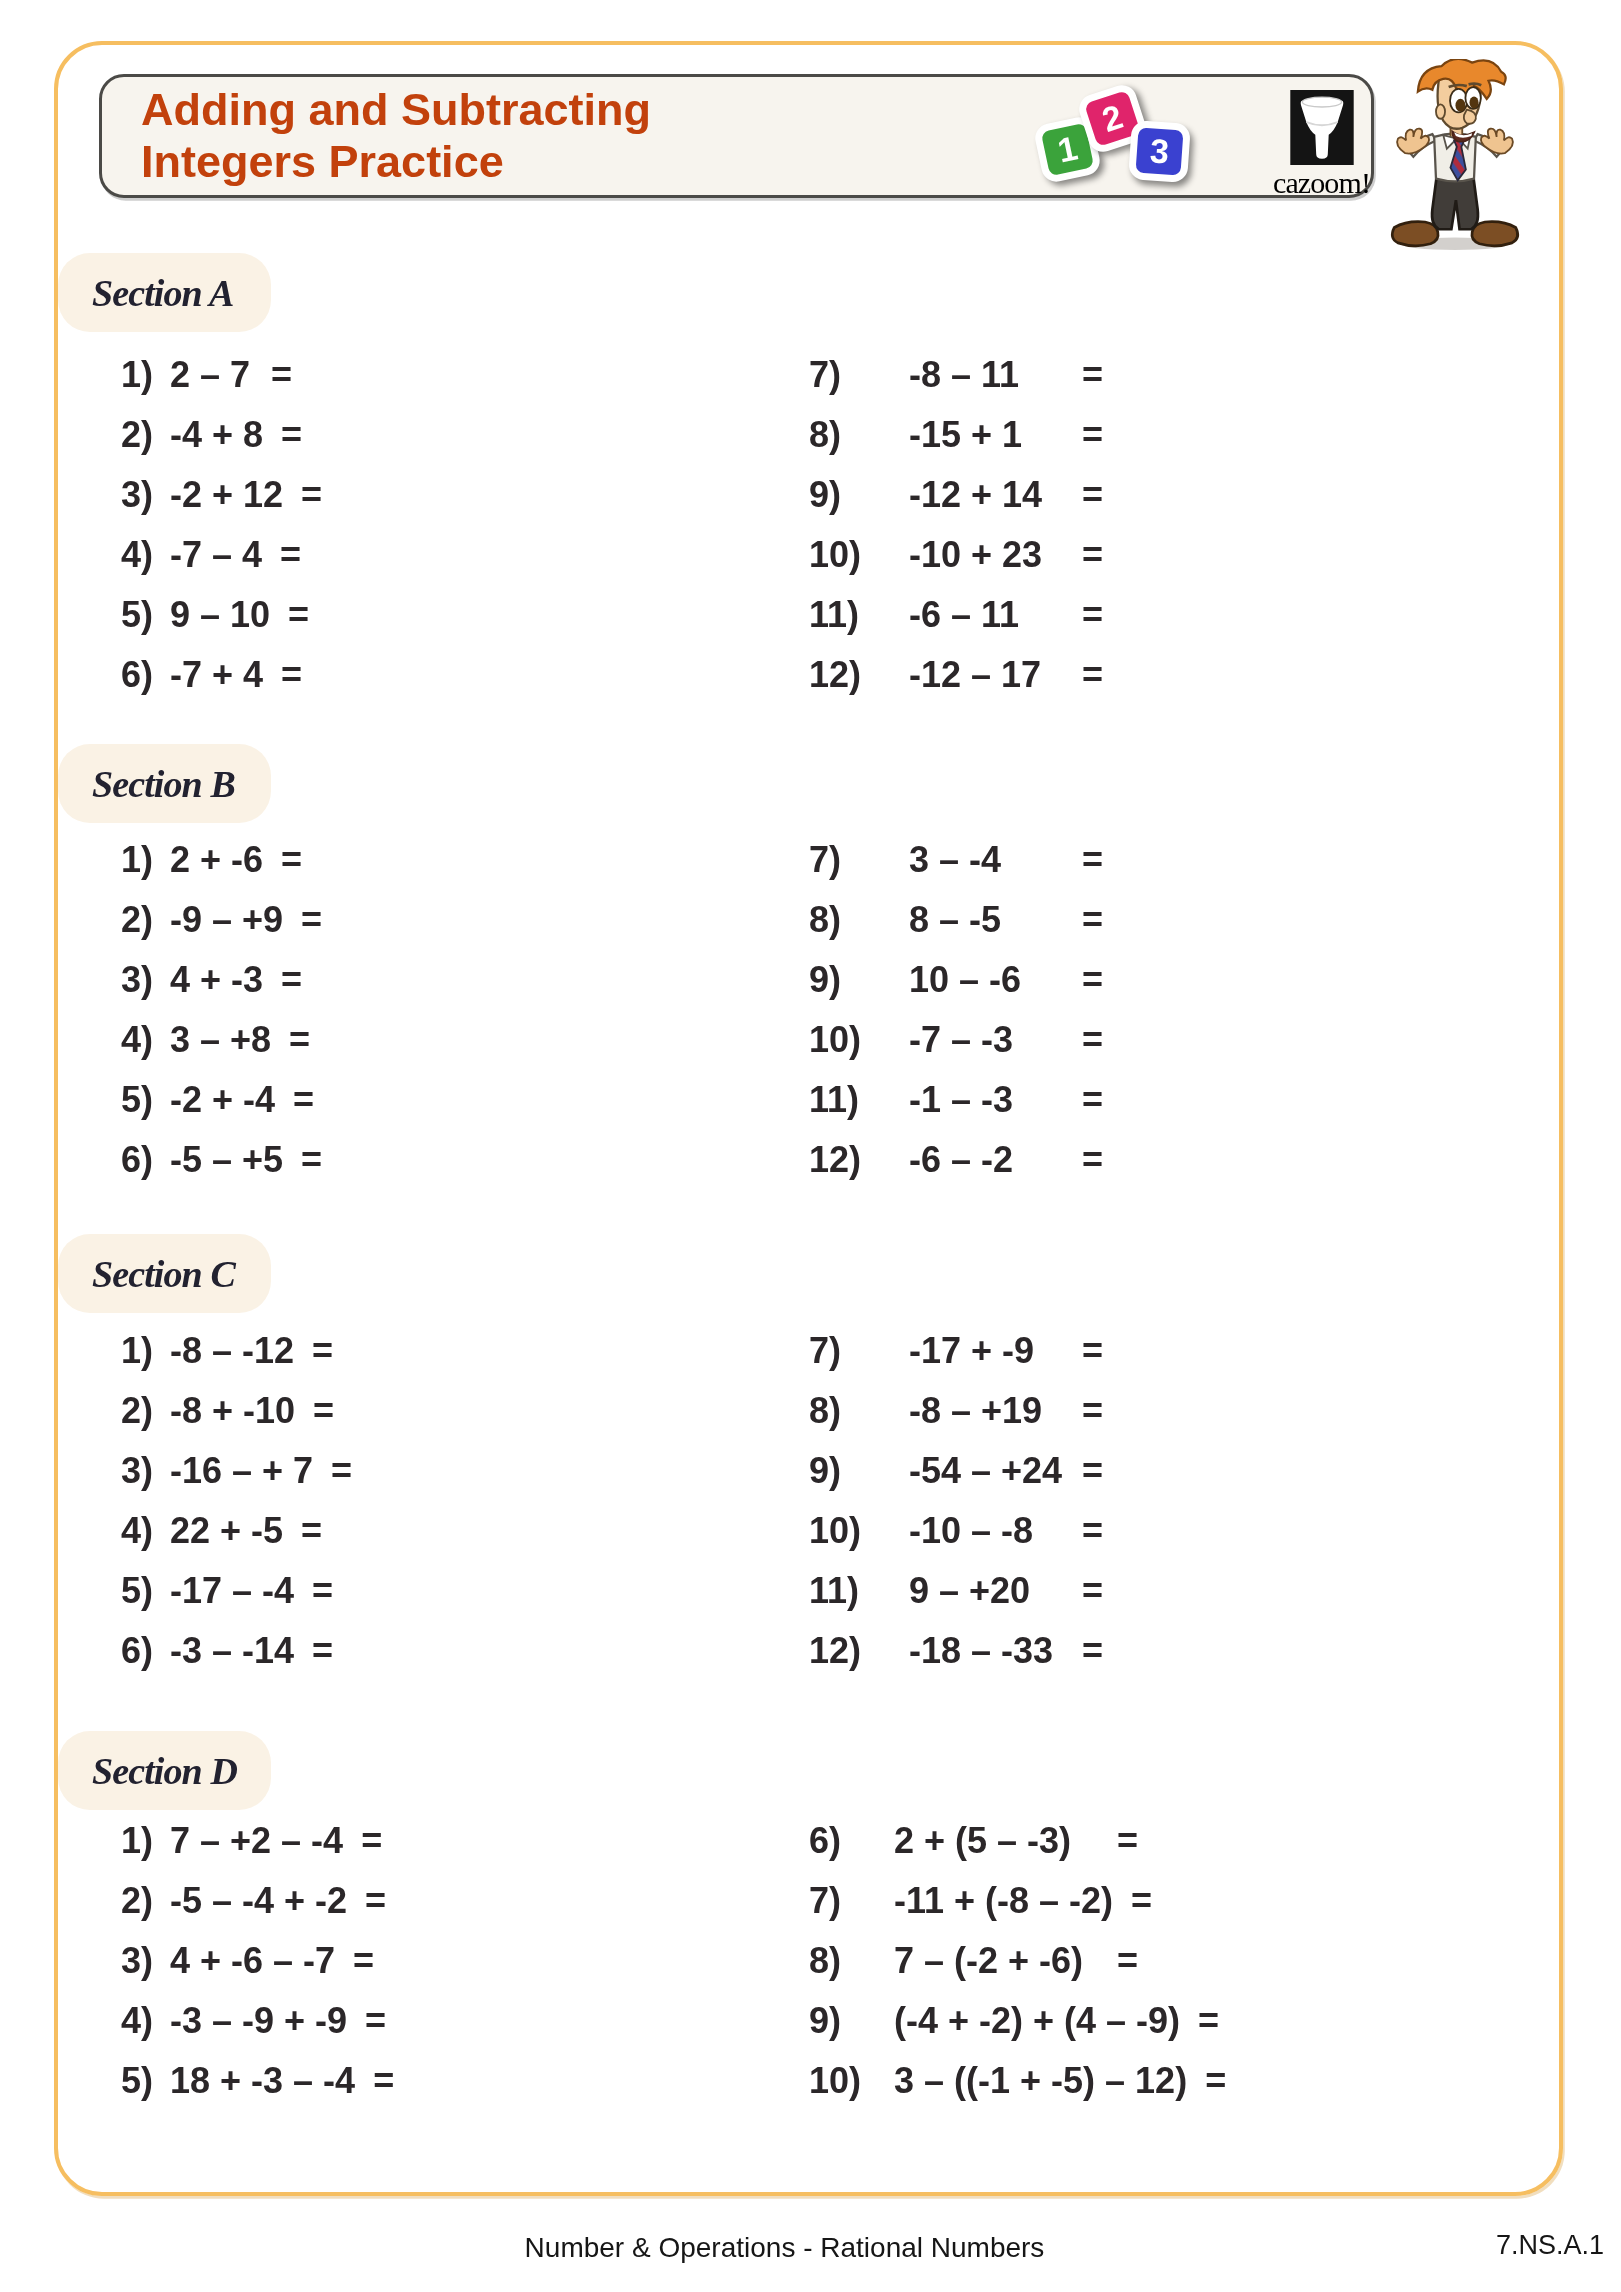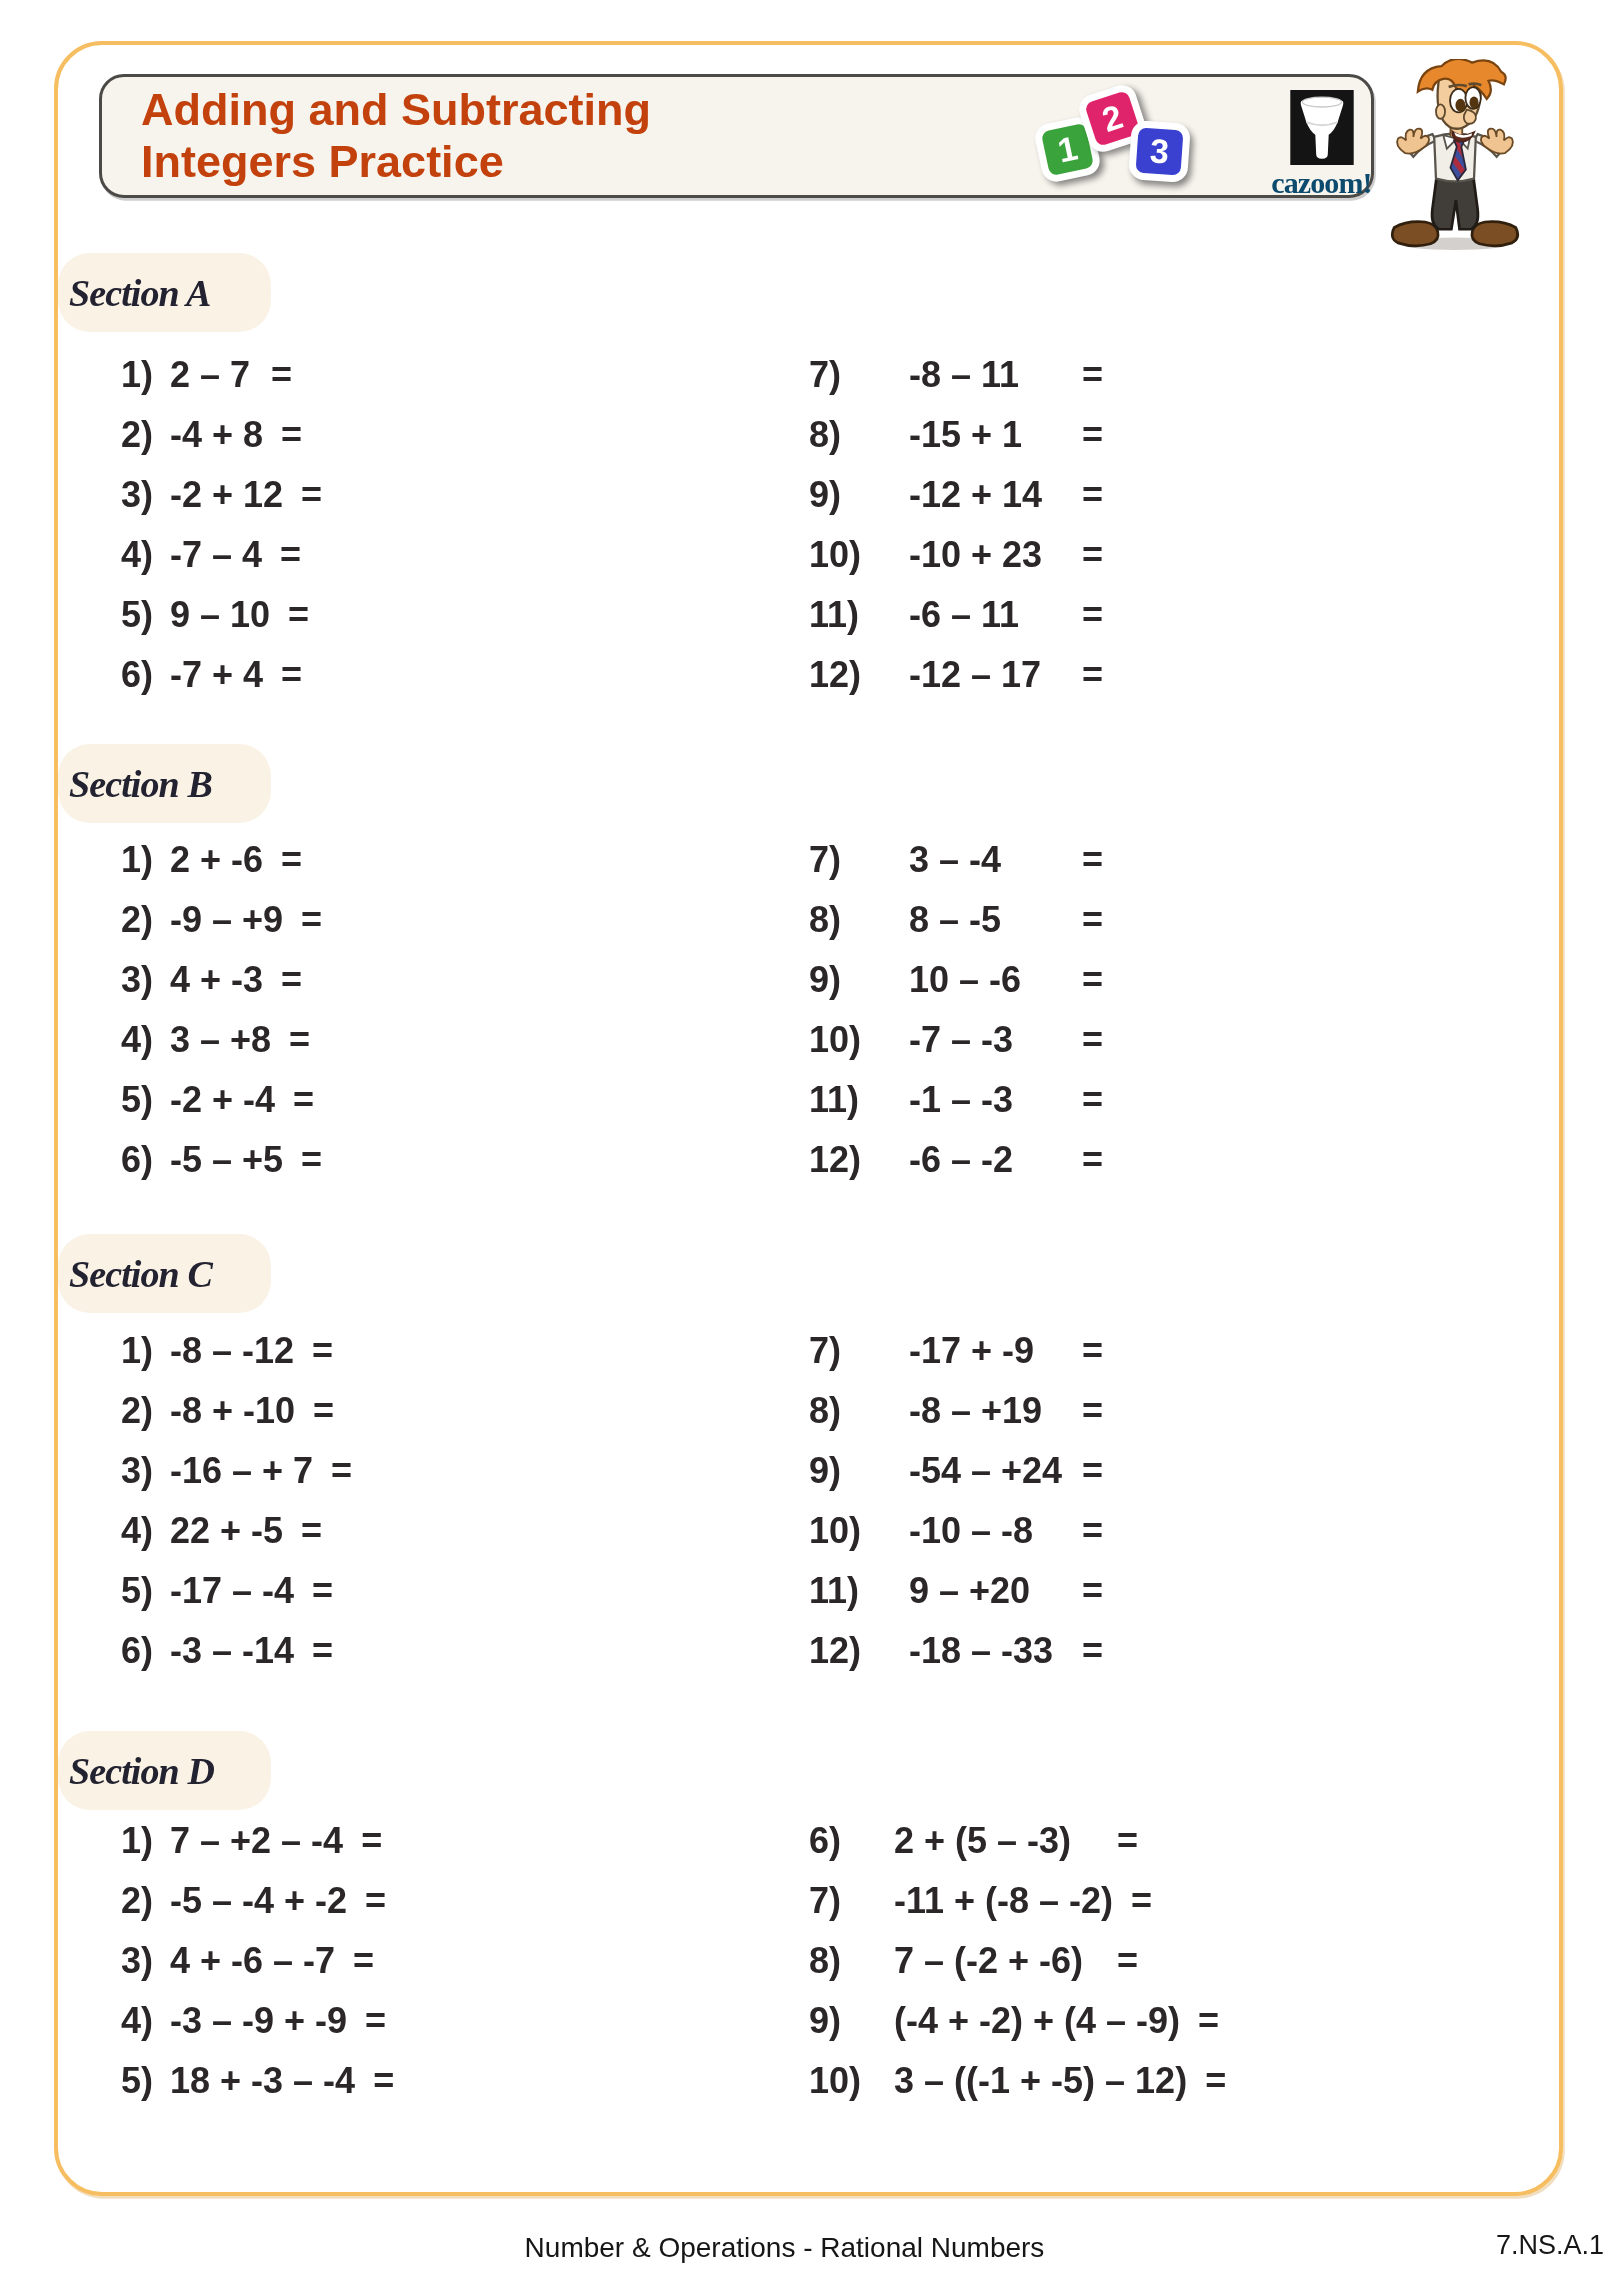--- a/index.html
+++ b/index.html
@@ -14,26 +14,26 @@
   .title{position:absolute;left:39px;top:7.2px;font-size:45px;font-weight:bold;line-height:52px;color:#c2410c;}
   .tiles{position:absolute;left:913px;top:0;width:287px;height:124px;}
   .tile{position:absolute;width:45px;height:45px;border:7.2px solid #ffffff;border-radius:15px;
         display:flex;align-items:center;justify-content:center;color:#ffffff;font-weight:bold;font-size:34px;
         box-shadow:3.6px 4.5px 6.3px rgba(0,0,0,0.45);}
   .tile-1{left:23px;top:43px;transform:rotate(-12deg);z-index:1;}
   .tile-2{left:68px;top:11.6px;transform:rotate(-18deg);z-index:2;}
   .tile-3{left:115px;top:45px;transform:rotate(4deg);z-index:3;}
   .brand{position:absolute;left:1148px;top:12.5px;width:143px;text-align:center;}
   .drum-box{display:block;margin:0 auto;width:64px;height:75px;}
-  .brand-text{font-family:"Liberation Serif", serif;font-weight:bold;font-size:30px;color:#0c4a6e;
+  .brand-text{font-family:"Liberation Serif", serif;font-weight:normal;font-size:30px;color:#000000;
               letter-spacing:-0.9px;margin-top:1.8px;}
   .character{position:absolute;left:1387px;top:59px;width:136px;height:192px;z-index:5;}
   
   .section-label{position:absolute;left:58px;width:213px;height:79px;background:#faf2e5;border-radius:32px;
-                 display:flex;align-items:center;padding-left:11px;box-sizing:border-box;
+                 display:flex;align-items:center;padding-left:34px;box-sizing:border-box;
                  font-family:"Liberation Serif", serif;font-style:italic;font-weight:bold;
                  font-size:38px;color:#222230;letter-spacing:-0.9px;}
   .lbl-a{top:253px;} .lbl-b{top:744px;} .lbl-c{top:1234px;} .lbl-d{top:1731px;}
   
   .rows{position:absolute;}
   .col-left{left:121px;}
   .col-right{left:809px;}
   .rows-a{top:345px;} .rows-b{top:830px;} .rows-c{top:1321px;} .rows-d{top:1811px;}
   .row{display:flex;align-items:center;height:60px;font-size:36px;font-weight:bold;color:#2b2729;}
   .num{display:inline-block;width:49px;}

